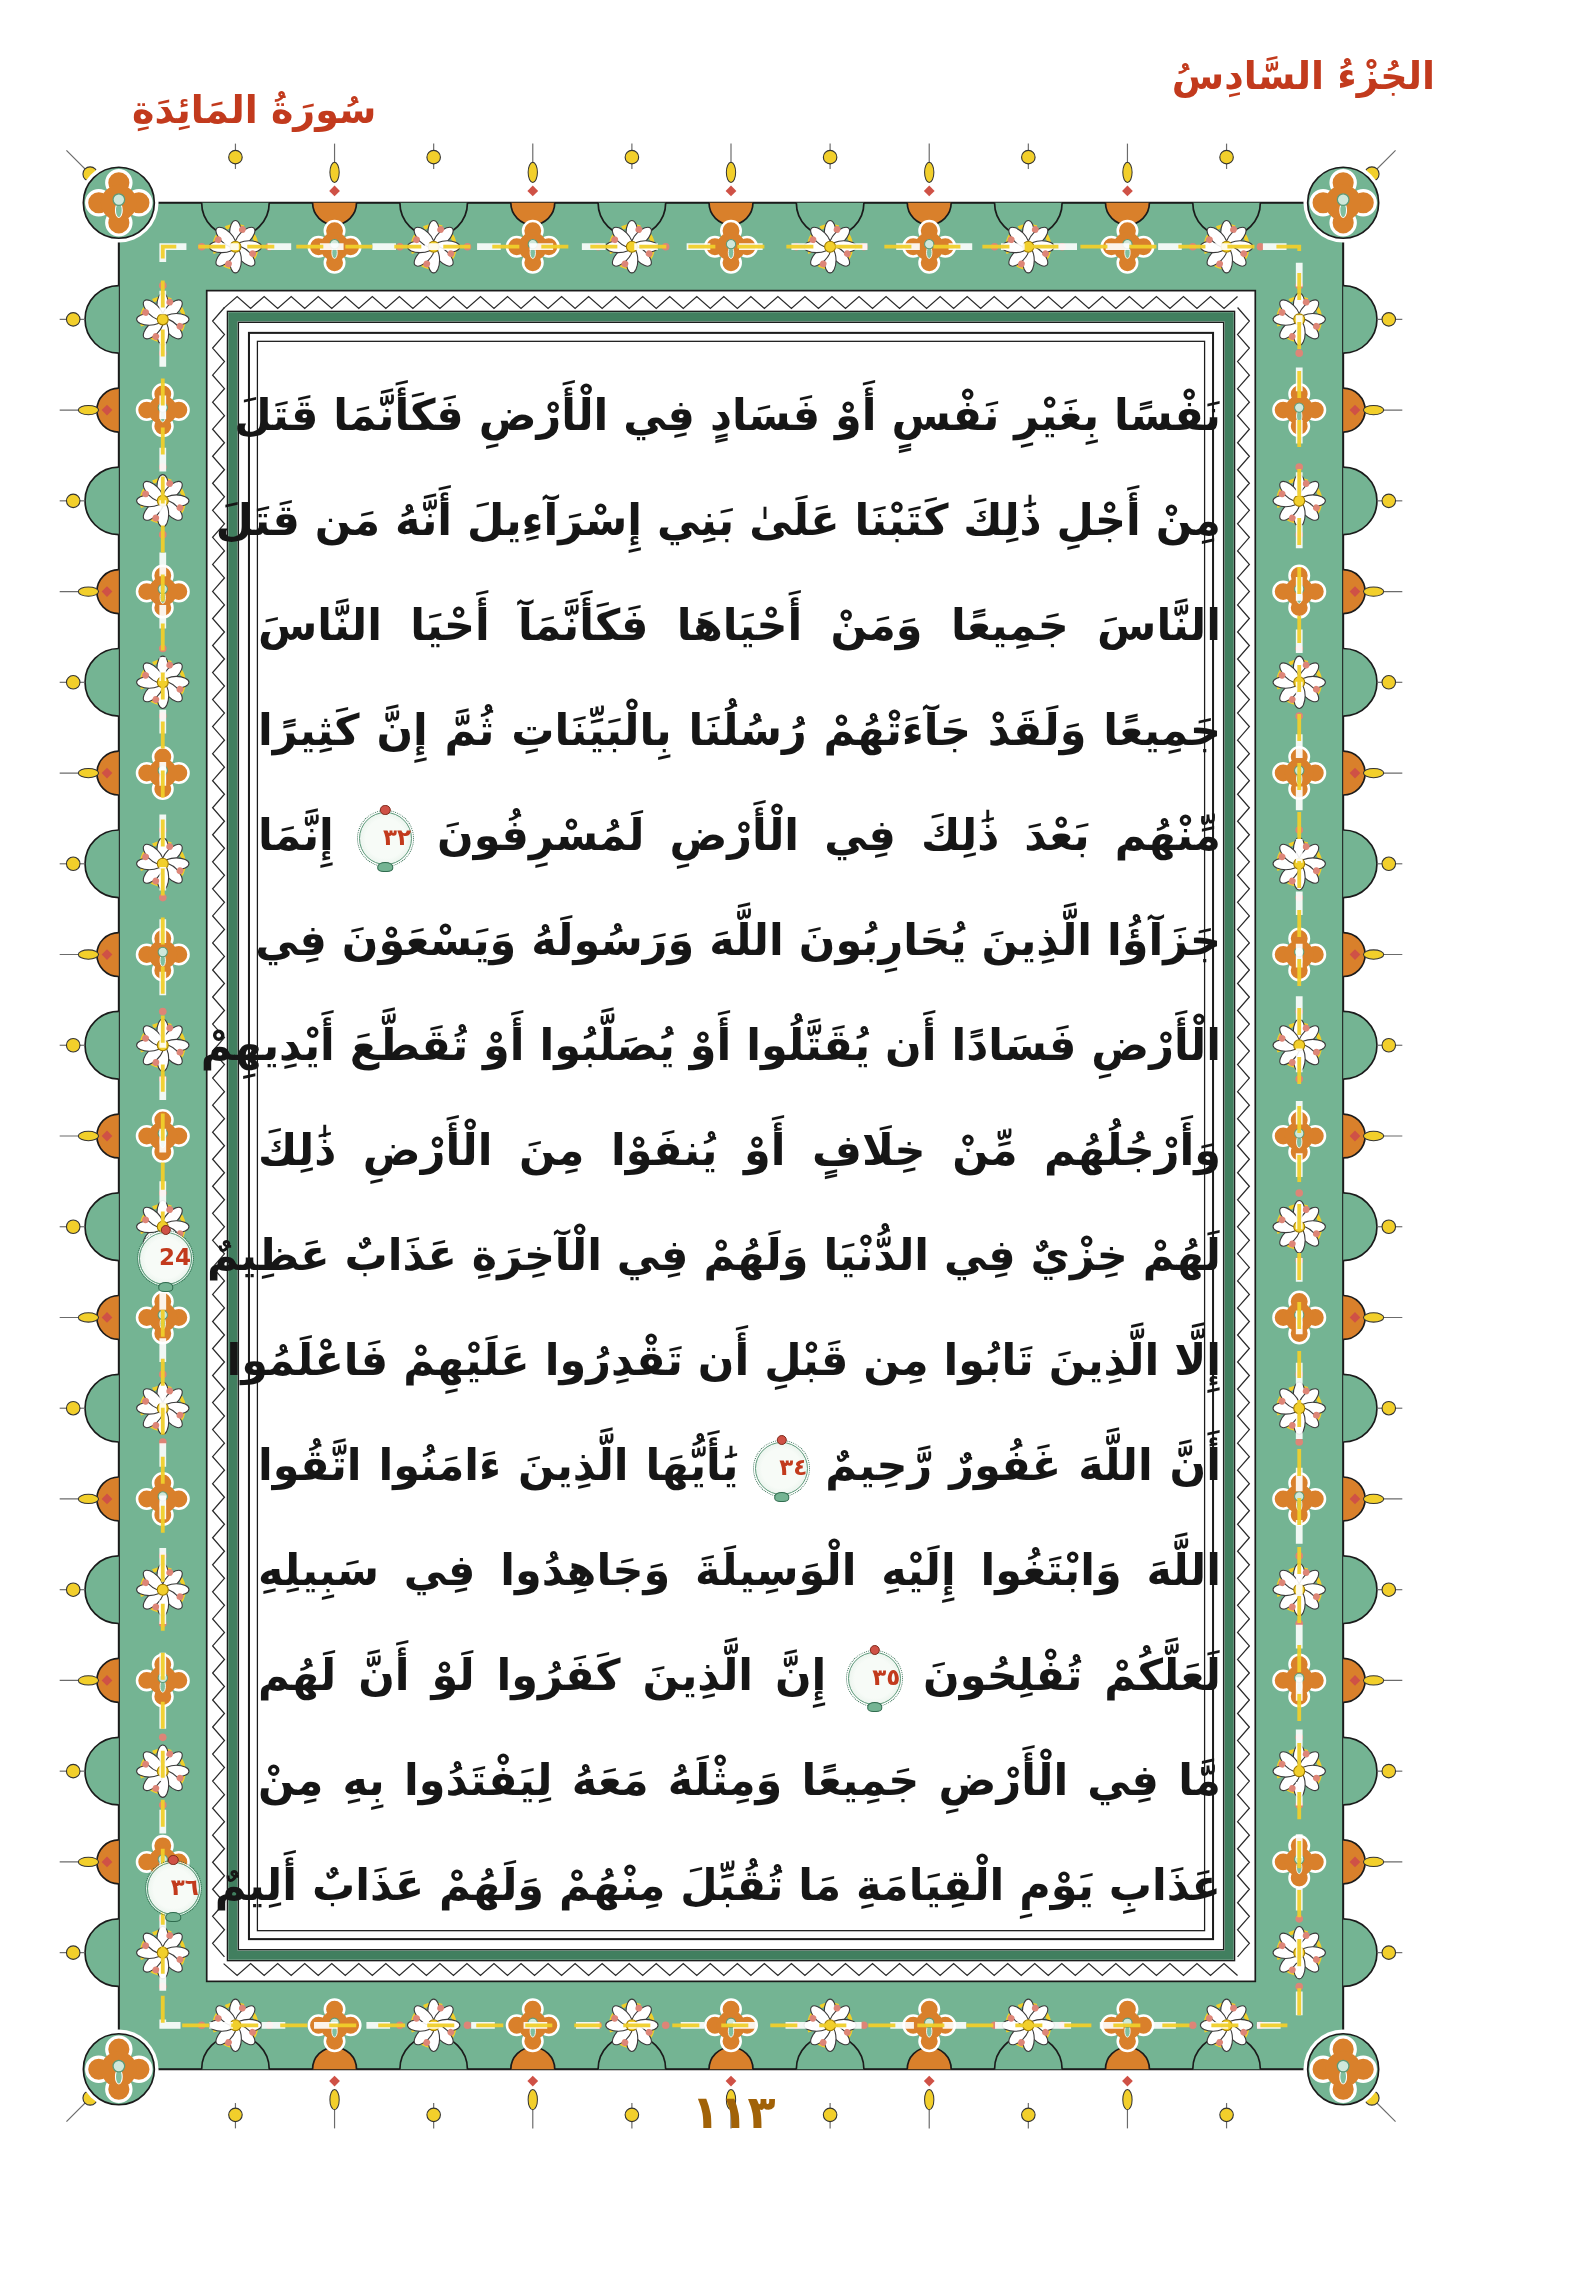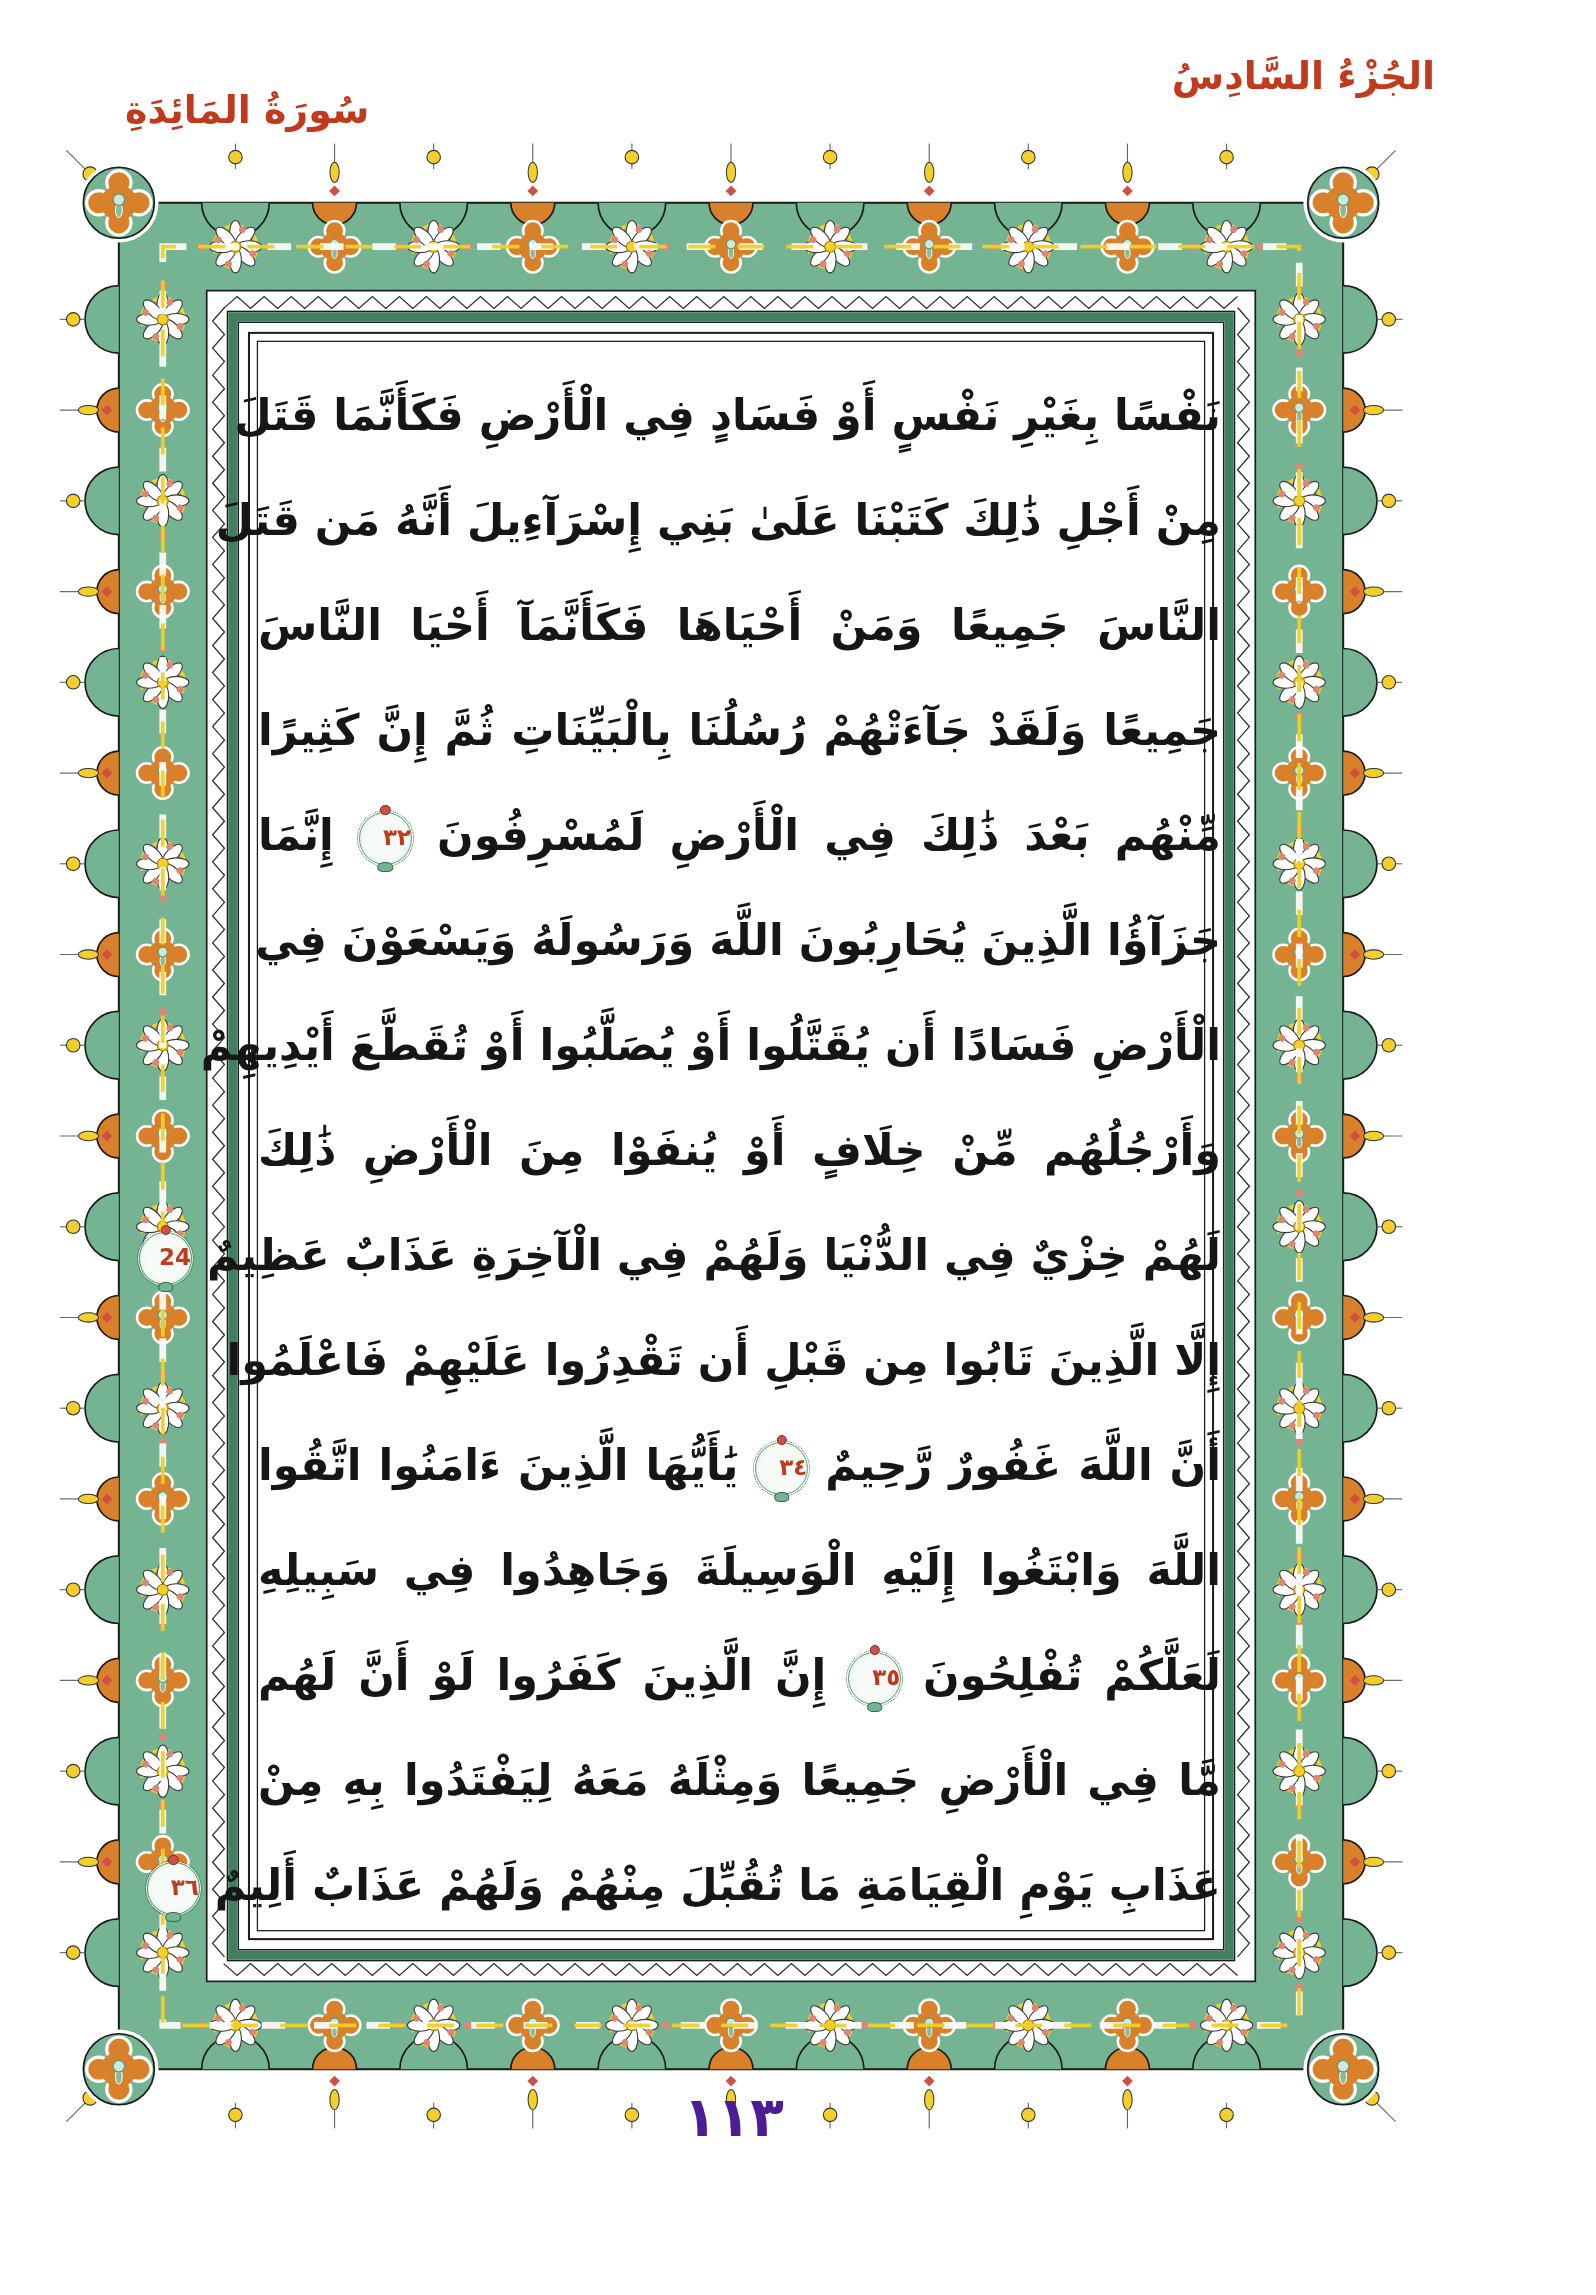--- a/index.html
+++ b/index.html
@@ -6,21 +6,21 @@
   body{
     width:1597px;height:2295px;position:relative;overflow:hidden;
     background:#ffffff;
     font-family:"DejaVu Sans", sans-serif;
   }
   .hdr{
     position:absolute;color:#c23a1d;font-weight:bold;font-size:38px;
     white-space:nowrap;
   }
   #juz-hdr{top:54px;right:162px;}
-  #surah-hdr{top:88px;left:125px;}
+  #surah-hdr{top:88px;left:132px;}
   #border-svg{position:absolute;left:112px;top:196px;overflow:visible;}
   #text-block{
     position:absolute;left:258px;top:363px;width:963px;height:1582px;
     direction:rtl;
   }
   .qline{
     height:105px;line-height:105px;font-size:43px;font-weight:bold;color:#161616;
     text-align:justify;text-align-last:justify;-moz-text-align-last:justify;
     text-justify:inter-word;white-space:nowrap;
   }
@@ -39,21 +39,21 @@
   .aya::after{
     content:"";position:absolute;bottom:-7.6px;left:50%;transform:translateX(-50%);
     width:13.5px;height:7.6px;border-radius:50% 50% 40% 40%;background:#74b493;border:0.8px solid #2f6b4e;
   }
   .ayanum{
     display:block;width:100%;height:51px;line-height:49px;
     color:#c23a1d;font-size:23px;font-weight:bold;
   }
   #page-num{
     position:absolute;top:2085px;left:649px;width:169px;text-align:center;
-    color:#4c1d95;font-size:55px;font-weight:bold;
+    color:#a16207;font-size:46px;font-weight:bold;
   }
 </style>
 </head>
 <body>
 
 <div id="juz-hdr" class="hdr">الجُزْءُ السَّادِسُ</div>
 <div id="surah-hdr" class="hdr">سُورَةُ المَائِدَةِ</div>
 
 <svg id="border-svg" width="1238" height="1880" viewBox="0 0 1465 2225" xmlns="http://www.w3.org/2000/svg">
   <defs>

